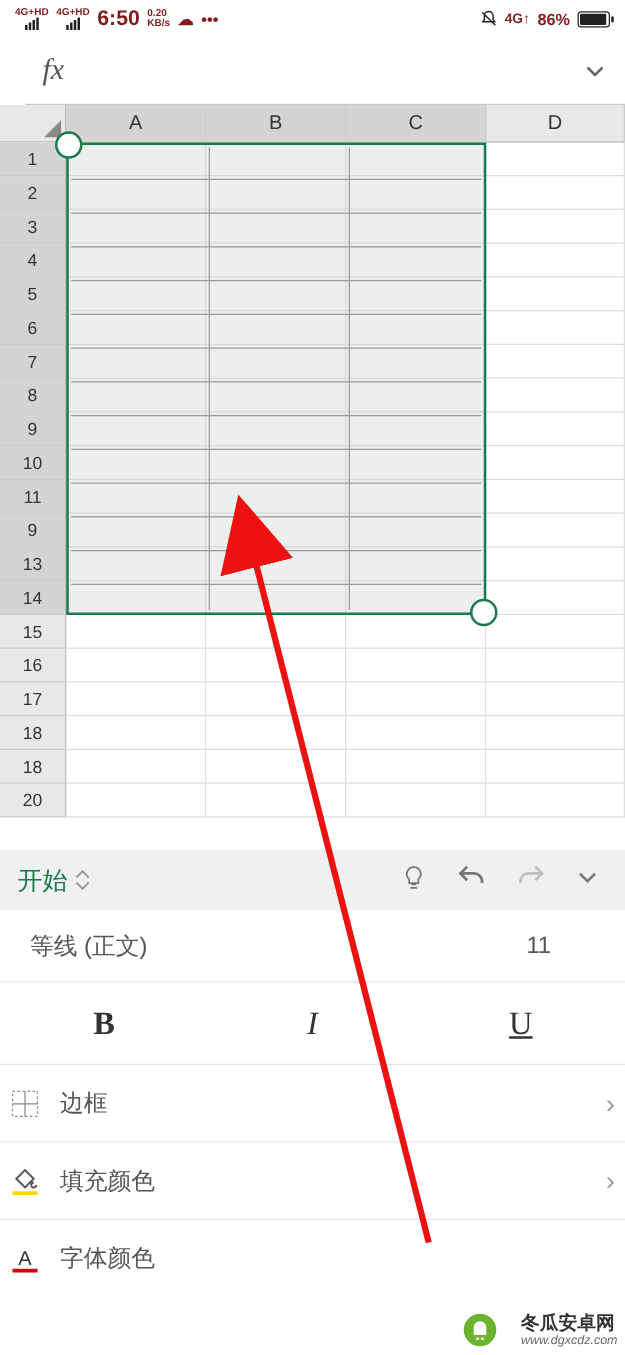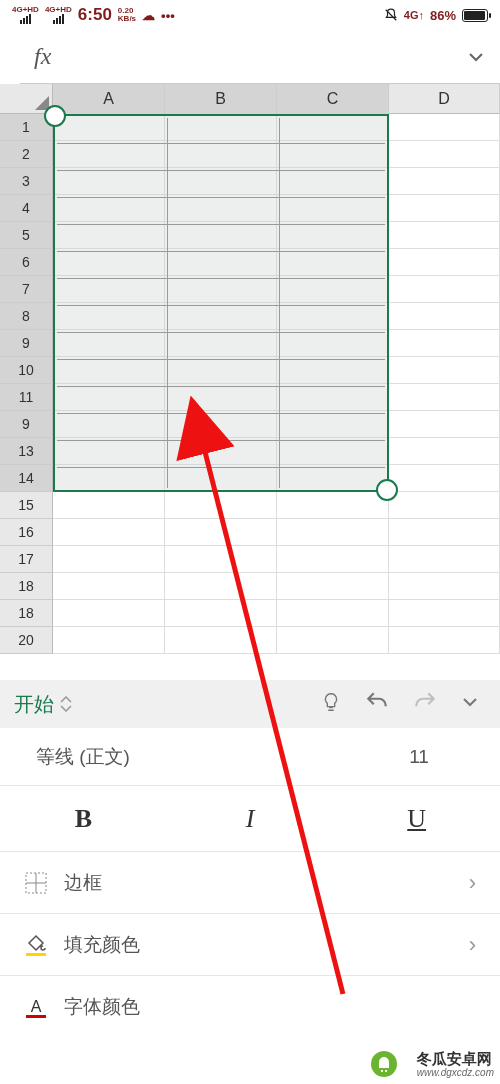--- a/index.html
+++ b/index.html
@@ -40,27 +40,27 @@
 .handle.tl{left:-11px;top:-11px;}
 .handle.br{right:-11px;bottom:-11px;}
 .arrow-overlay{position:absolute;left:53px;top:30px;pointer-events:none;z-index:5;}
 .toolbar{position:absolute;left:0;right:0;top:680px;height:48px;background:#f0f0f0;display:flex;align-items:center;padding:0 14px;gap:10px;}
 .toolbar-tab{color:#1a7a4c;font-size:20px;display:flex;align-items:center;gap:6px;}
 .updn{display:flex;flex-direction:column;gap:2px;color:#999;}
 .tb-spacer{flex:1;}
 .tb-icon{color:#777;padding:6px;}
 .tb-icon.dis{opacity:.4;}
 .panel{position:absolute;left:0;right:0;top:728px;background:#fff;}
-.font-row{height:58px;display:flex;align-items:center;justify-content:space-between;padding:0 36px;border-bottom:1px solid #e6e6e6;font-size:19px;color:#555;}
+.font-row{height:58px;display:flex;align-items:center;justify-content:space-between;padding:0 24px;border-bottom:1px solid #e6e6e6;font-size:19px;color:#555;}
 .font-size-box{width:90px;text-align:center;border:none;}
 .style-row{height:66px;display:flex;align-items:center;border-bottom:1px solid #e6e6e6;}
 .style-btn{flex:1;height:100%;display:flex;align-items:center;justify-content:center;font-size:26px;color:#333;font-family:serif;}
 .style-btn.strike{text-decoration:line-through;color:#555;font-family:sans-serif;}
 .style-btn.under{text-decoration:underline;}
-.opt-row{height:62px;display:flex;align-items:center;padding:0 24px;gap:16px;border-bottom:1px solid #e6e6e6;font-size:19px;color:#555;}
+.opt-row{height:62px;display:flex;align-items:center;padding:0 8px;gap:16px;border-bottom:1px solid #e6e6e6;font-size:19px;color:#555;}
 .opt-row.nb{border-bottom:none;}
 .opt-icon{width:24px;height:24px;display:flex;align-items:center;justify-content:center;}
 .chev{color:#999;font-size:22px;margin-left:auto;}
 .watermark{position:absolute;right:6px;bottom:6px;display:flex;align-items:center;gap:20px;font-size:15px;color:#333;z-index:20;}
 .wm-logo{width:26px;height:26px;background:#6ab42f;border-radius:50%;display:flex;align-items:center;justify-content:center;}
 </style>
 </head>
 <body>
 
 <div class="status-bar">

